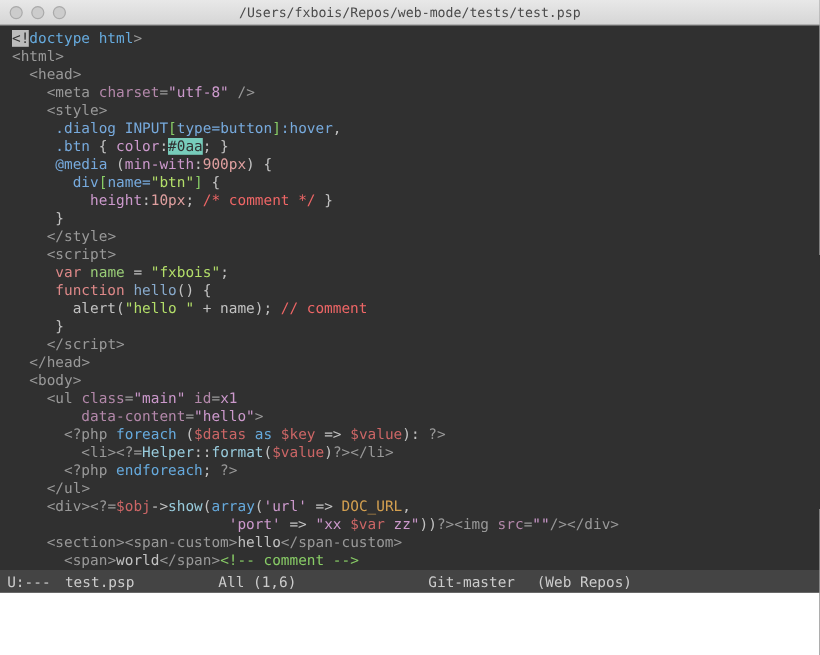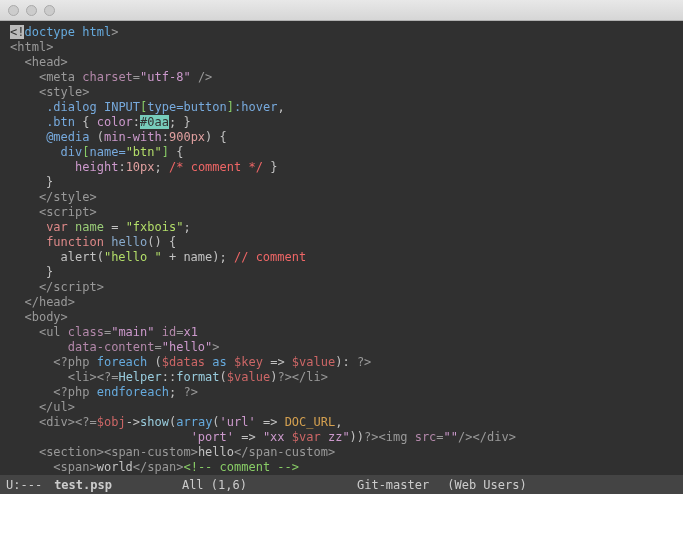--- a/index.html
+++ b/index.html
@@ -37,20 +37,21 @@
 </style>
 </head>
 <body>
 
 <div class="titlebar">
   <div class="traffic">
     <div class="dot"></div>
     <div class="dot"></div>
     <div class="dot"></div>
   </div>
+  <div class="title">/Users/fxbois/Repos/web-mode/tests/test.psp</div>
 </div>
 
 <div class="editor"><span class="cursor">&lt;!</span><span class="c-doctype">doctype html</span><span class="c-punc">&gt;</span>
 <span class="c-punc">&lt;</span><span class="c-tag">html</span><span class="c-punc">&gt;</span>
 <span class="c-punc">  &lt;</span><span class="c-tag">head</span><span class="c-punc">&gt;</span>
 <span class="c-punc">    &lt;</span><span class="c-tag">meta</span><span> </span><span class="c-attr">charset</span><span class="c-punc">=</span><span class="c-val">"utf-8"</span><span class="c-punc"> /&gt;</span>
 <span class="c-punc">    &lt;</span><span class="c-tag">style</span><span class="c-punc">&gt;</span>
 <span>     </span><span class="c-sel">.dialog</span><span> </span><span class="c-sel">INPUT</span><span class="c-selbr">[</span><span class="c-sel">type</span><span class="c-sel">=</span><span class="c-sel">button</span><span class="c-selbr">]</span><span class="c-sel">:hover</span><span class="c-default">,</span>
 <span>     </span><span class="c-sel">.btn</span><span class="c-default"> { </span><span class="c-prop">color</span><span class="c-default">:</span><span class="c-hlbg">#0aa</span><span class="c-default">; }</span>
 <span>     </span><span class="c-sel">@media</span><span class="c-default"> (</span><span class="c-prop">min-with</span><span class="c-default">:</span><span class="c-num">900px</span><span class="c-default">) {</span>
@@ -76,20 +77,20 @@
 <span>                         </span><span class="c-phpstr">'port'</span><span class="c-default"> =&gt; </span><span class="c-phpstr">"xx </span><span class="c-phpv">$var</span><span class="c-phpstr"> zz"</span><span class="c-default">))</span><span class="c-punc">?&gt;</span><span class="c-punc">&lt;</span><span class="c-tag">img</span><span> </span><span class="c-attr">src</span><span class="c-punc">=</span><span class="c-val">""</span><span class="c-punc">/&gt;&lt;/</span><span class="c-tag">div</span><span class="c-punc">&gt;</span>
 <span class="c-punc">    &lt;</span><span class="c-tag">section</span><span class="c-punc">&gt;&lt;</span><span class="c-tag">span-custom</span><span class="c-punc">&gt;</span><span class="c-default">hello</span><span class="c-punc">&lt;/</span><span class="c-tag">span-custom</span><span class="c-punc">&gt;</span>
 <span class="c-punc">      &lt;</span><span class="c-tag">span</span><span class="c-punc">&gt;</span><span class="c-default">world</span><span class="c-punc">&lt;/</span><span class="c-tag">span</span><span class="c-punc">&gt;</span><span class="c-comhtml">&lt;!-- comment --&gt;</span>
 <span class="c-punc">    &lt;/</span><span class="c-tag">section</span><span class="c-punc">&gt;</span>
 <span class="c-punc">  &lt;/</span><span class="c-tag">body</span><span class="c-punc">&gt;</span>
 <span class="c-punc">&lt;/</span><span class="c-tag">html</span><span class="c-punc">&gt;</span></div>
 
 <div class="modeline">
   <span>U:---</span>
   <span class="ml-gap" style="width:12px"></span>
-  <span style="font-weight:bold">test.psp</span>
+  <span style="font-weight:normal">test.psp</span>
   <span class="ml-gap" style="width:70px"></span>
   <span>All (1,6)</span>
   <span class="ml-gap" style="width:110px"></span>
   <span>Git-master</span>
   <span class="ml-gap" style="width:18px"></span>
-  <span>(Web Users)</span>
+  <span>(Web Repos)</span>
 </div>
 
 </body></html>

